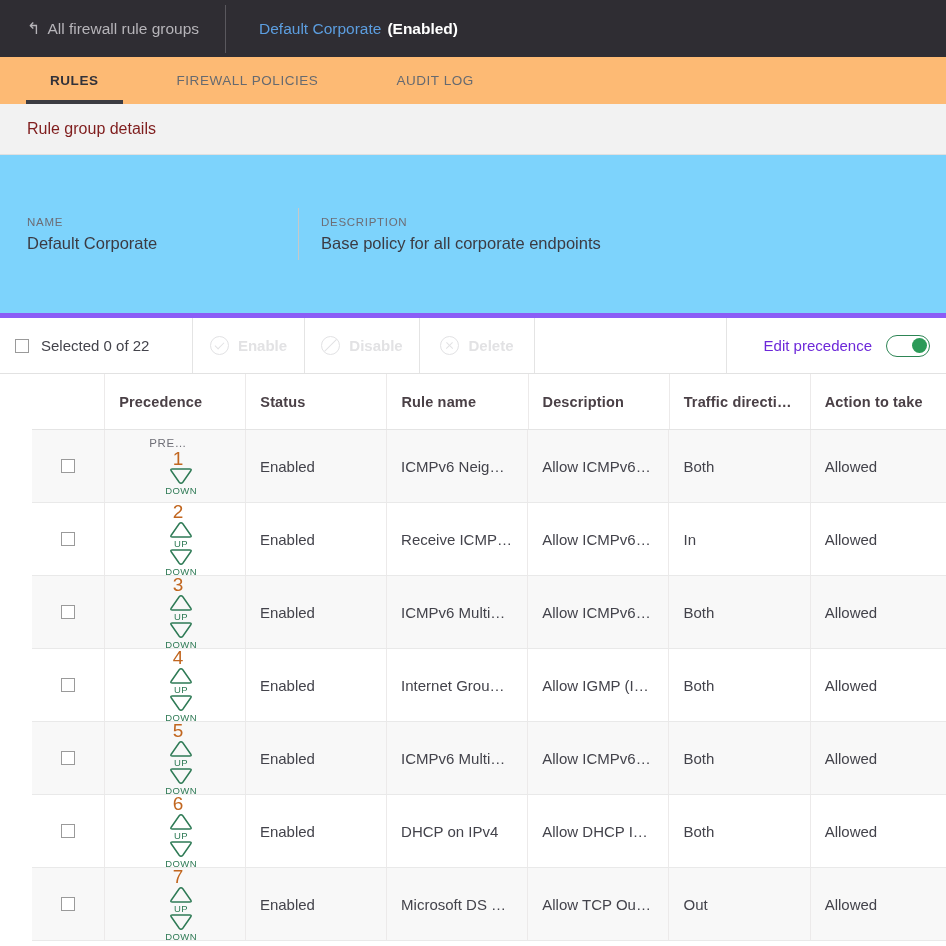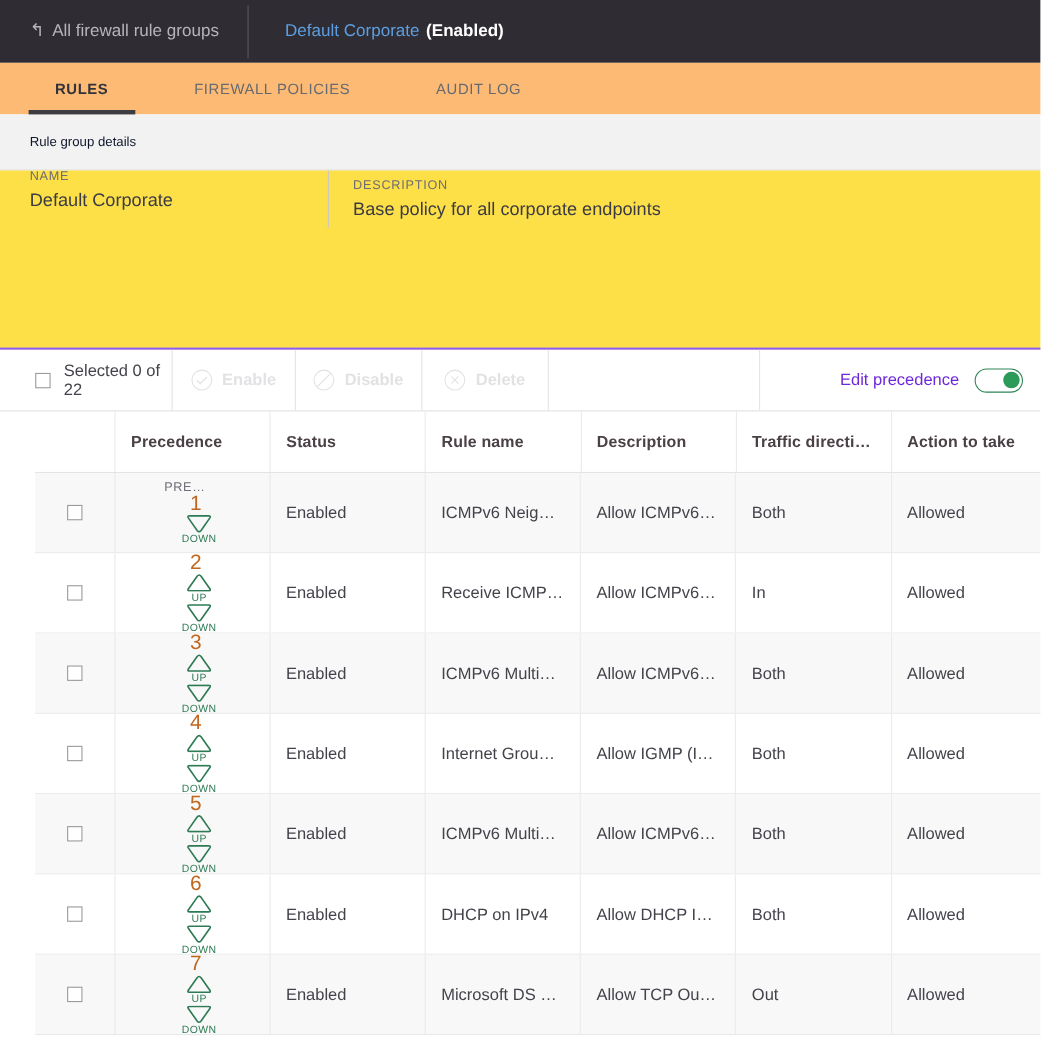--- a/index.html
+++ b/index.html
@@ -78,28 +78,29 @@
 
   
   #details-bar {
     height: 51px;
     background: #f2f2f2;
     display: flex;
     align-items: center;
     padding-left: 27px;
     border-bottom: 1px solid #e0e0e0;
   }
-  #details-bar .txt { font-size: 12px; color: #0f172a; }
+  #details-bar .txt { font-size: 16px; color: #7f1d1d; }
 
   
   #info-panel {
     height: 163px;
-    background: #fde047;
-    display: flex;
-    border-bottom: 2px solid #8b5cf6;
+    background: #7dd3fc;
+    display: flex;
+    align-items: center;
+    border-bottom: 5px solid #8b5cf6;
   }
   .info-col { padding-left: 27px; }
   .info-col.with-rule {
     border-left: 1px solid #c8c8c8;
     margin-left: 0;
     padding-left: 22px;
     height: 52px;
     display: flex;
     flex-direction: column;
     justify-content: center;
@@ -120,21 +121,21 @@
     display: flex;
     align-items: stretch;
     border-bottom: 1px solid #e2e2e2;
   }
   .tb-seg {
     display: flex;
     align-items: center;
     border-right: 1px solid #e4e4e4;
     padding: 0 0 0 0;
   }
-  #seg-selected { width: 157px; padding-left: 32px; gap: 12px; cursor: pointer; }
+  #seg-selected { width: 193px; padding-left: 15px; gap: 12px; cursor: pointer; }
   #seg-enable   { width: 112px; justify-content: center; gap: 9px; }
   #seg-disable  { width: 115px; justify-content: center; gap: 9px; }
   #seg-delete   { width: 115px; justify-content: center; gap: 9px; }
   #seg-spacer   { width: 192px; }
   #seg-precedence {
     flex: 1;
     display: flex;
     align-items: center;
     justify-content: flex-end;
     padding-right: 16px;

